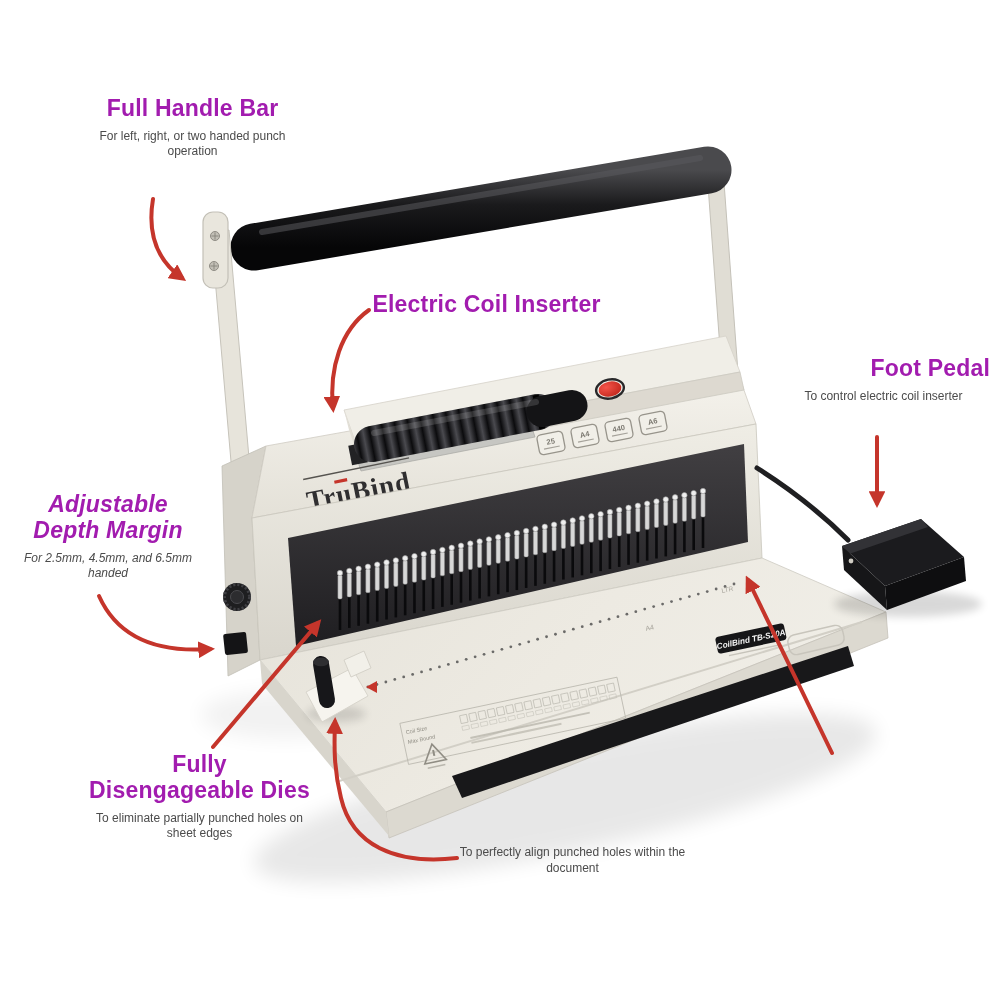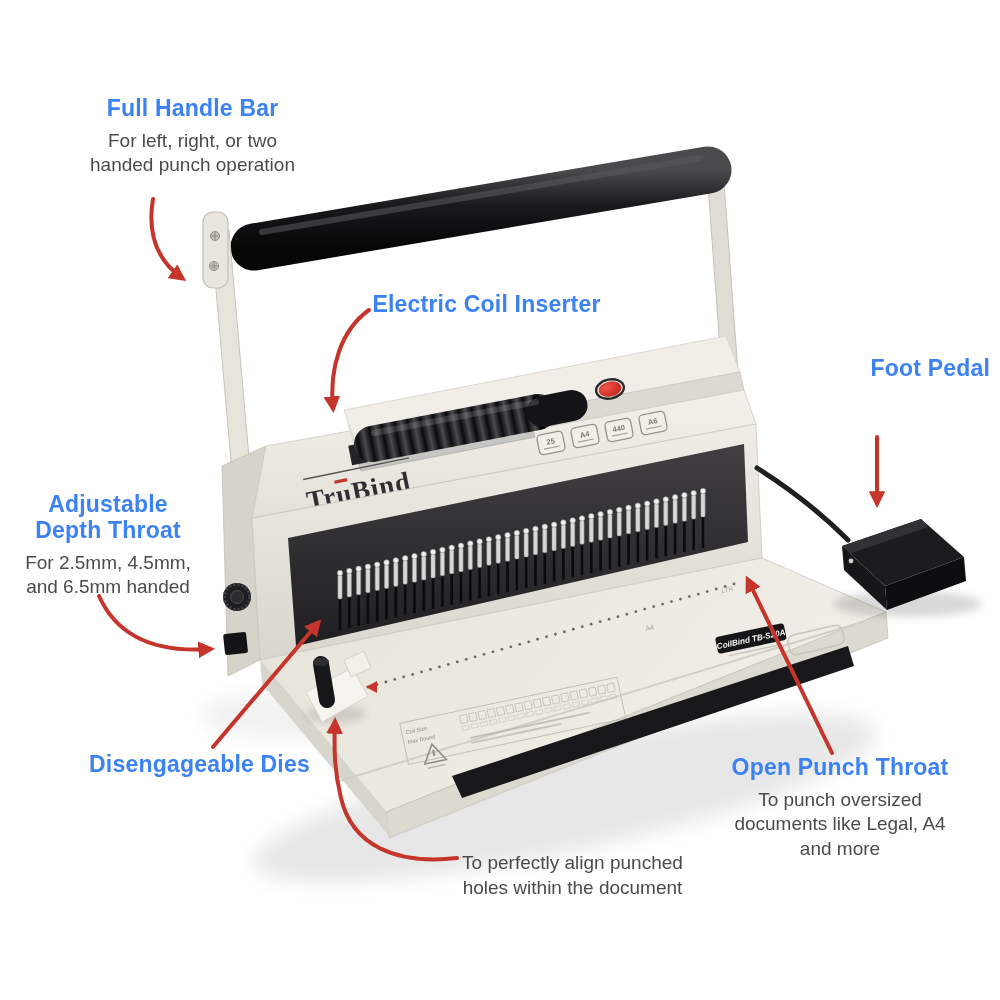--- a/index.html
+++ b/index.html
@@ -3,25 +3,25 @@
 <meta charset="utf-8">
 <style>
   html,body{margin:0;padding:0;background:#ffffff;}
   .stage{
     position:relative;width:1000px;height:1000px;background:#ffffff;overflow:hidden;
     font-family:"Liberation Sans",sans-serif;
   }
   .layer{position:absolute;left:0;top:0;width:1000px;height:1000px;}
   .callout{position:absolute;text-align:center;}
   .callout .t{
-    font-size:23px;font-weight:700;color:#3b82f6;line-height:1.12;letter-spacing:.2px;margin:0 0 7px 0;
+    font-size:23px;font-weight:700;color:#a21caf;line-height:1.12;letter-spacing:.2px;margin:0 0 7px 0;
   }
   .callout .t span{display:block;}
   .callout .b{
-    font-size:19px;color:#4b4b4b;line-height:1.3;margin:6px auto;
+    font-size:12px;color:#4b4b4b;line-height:1.3;margin:0 auto;
   }
 </style>
 </head>
 <body>
 
 <div class="stage">
 
   <svg class="layer" viewBox="0 0 1000 1000">
     <defs>
       <linearGradient id="gTop" x1="0" y1="0" x2="0" y2="1">
@@ -435,38 +435,37 @@
     <div class="t">Full Handle Bar</div>
     <div class="b" style="max-width:232px;">For left, right, or two handed punch operation</div>
   </div>
 
   <div class="callout" style="left:344px;top:292px;width:285px;">
     <div class="t">Electric Coil Inserter</div>
   </div>
 
   <div class="callout" style="left:765px;top:356px;width:225px;text-align:right;">
     <div class="t">Foot Pedal</div>
-  </div>
-
-  <div class="callout" style="left:18px;top:492px;width:180px;">
+    <div class="b" style="max-width:170px;">To control electric coil inserter</div>
+  </div>
+
+  <div class="callout" style="left:18px;top:492px;width:180px;font-style:italic;">
     <div class="t">
       <span>Adjustable</span>
-      <span>Depth Throat</span>
+      <span>Depth Margin</span>
     </div>
     <div class="b" style="max-width:180px;">For 2.5mm, 4.5mm, and 6.5mm handed</div>
   </div>
 
   <div class="callout" style="left:72px;top:752px;width:255px;">
     <div class="t">
+      <span>Fully</span>
       <span>Disengageable Dies</span>
     </div>
+    <div class="b" style="max-width:228px;">To eliminate partially punched holes on sheet edges</div>
   </div>
 
   <div class="callout" style="left:430px;top:845px;width:285px;">
     <div class="b" style="max-width:240px;text-align:center;">To perfectly align punched holes within the document</div>
   </div>
 
-  <div class="callout" style="left:715px;top:755px;width:250px;">
-    <div class="t">Open Punch Throat</div>
-    <div class="b" style="max-width:212px;">To punch oversized documents like Legal, A4 and more</div>
-  </div>
 
 </div>
 
 </body></html>

